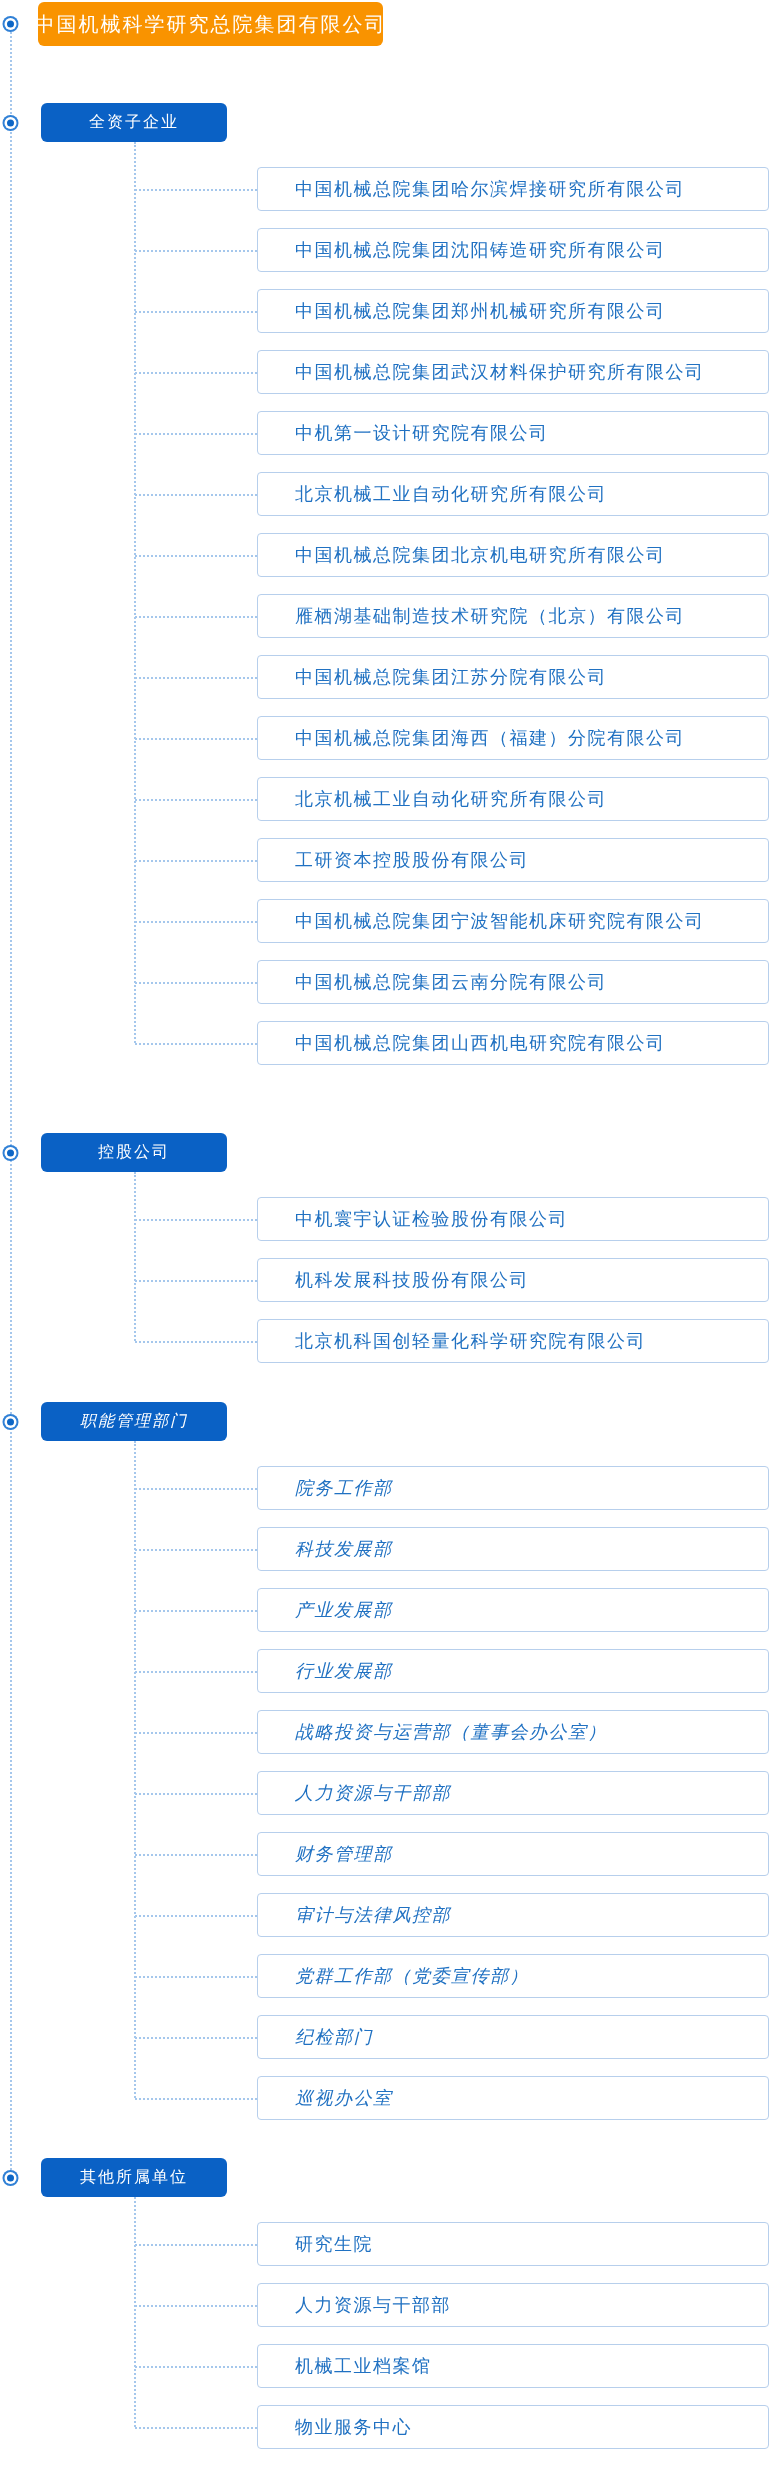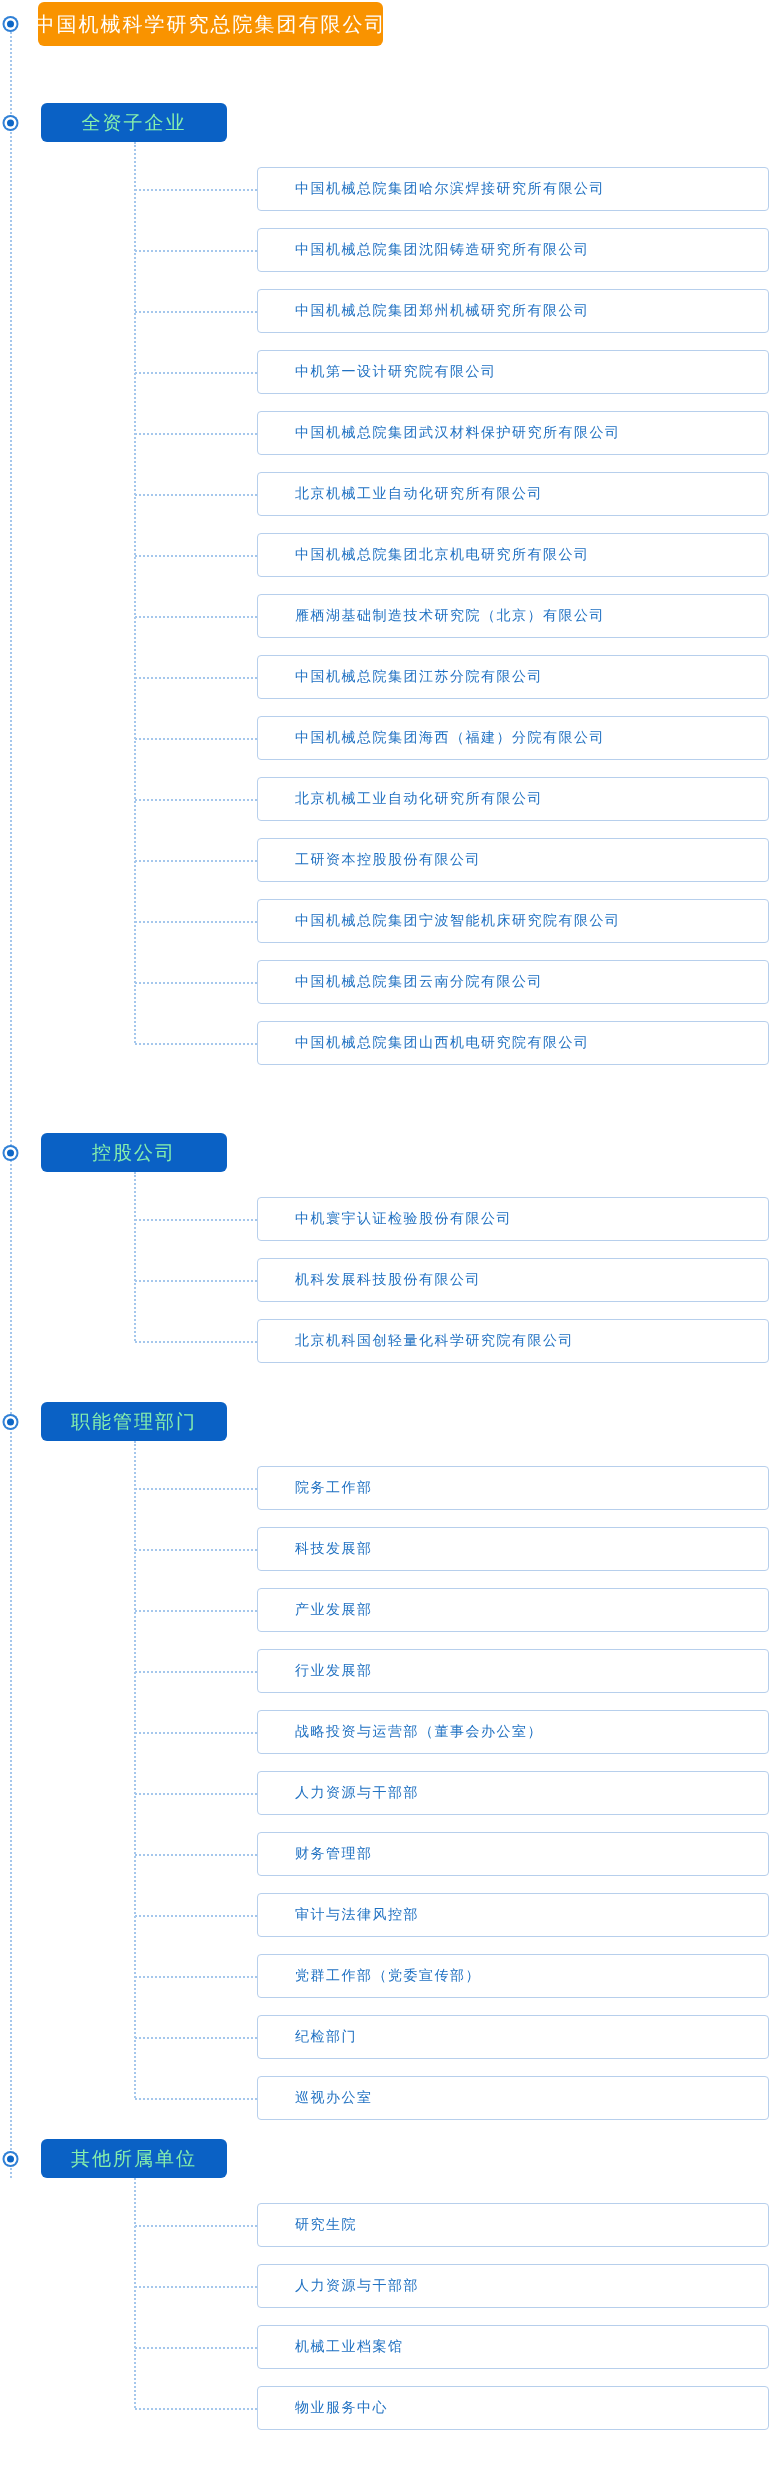--- a/index.html
+++ b/index.html
@@ -30,32 +30,32 @@
     border-radius:6px;
     display:flex;align-items:center;justify-content:center;
   }
   .root-row .bullet{left:-31px;}
   .root-row .label{
     color:#ffffff;font-size:20px;letter-spacing:2px;white-space:nowrap;
   }
   section.orgsec{position:relative;}
   #sections section:nth-child(1){margin-bottom:68px;}
   #sections section:nth-child(2){margin-bottom:39px;}
-  #sections section:nth-child(3){margin-bottom:19px;}
+  #sections section:nth-child(3){margin-bottom:38px;font-style:italic;}
   .header-row{
     position:relative;
     margin-left:41px;margin-bottom:25px;
     width:186px;height:39px;
     background:var(--blue,#0a61c5);
     border-radius:6px;
     display:flex;align-items:center;justify-content:center;
   }
   .header-row .bullet{left:-34px;}
   .header-row .label{
-    color:#86efac;font-size:19px;letter-spacing:2px;white-space:nowrap;
+    color:#ffffff;font-size:16px;letter-spacing:2px;white-space:nowrap;
   }
   ul.items{
     position:relative;
     list-style:none;margin:0 0 0 257px;padding:0;width:512px;
   }
   
   ul.items::before{
     content:"";position:absolute;left:-123px;top:-25px;bottom:22px;width:0;
     border-left:2px dotted var(--line,#a5c7ec);
   }
@@ -69,21 +69,21 @@
     padding-left:37px;box-sizing:border-box;
   }
   li.item:last-child{margin-bottom:0;}
   
   li.item::before{
     content:"";position:absolute;left:-123px;top:50%;width:122px;height:0;
     border-top:2px dotted var(--line,#a5c7ec);
   }
   li.item .label{
     color:var(--item-text,#2071c2);
-    font-size:14px;letter-spacing:1.5px;white-space:nowrap;
+    font-size:18px;letter-spacing:1.5px;white-space:nowrap;
   }
 </style>
 </head>
 <body>
 
 <div class="page">
 
   <div class="rail"></div>
 
   <div class="root-row">
@@ -104,25 +104,25 @@
 
   <li class="item">
     <span class="label">中国机械总院集团沈阳铸造研究所有限公司</span>
   </li>
 
   <li class="item">
     <span class="label">中国机械总院集团郑州机械研究所有限公司</span>
   </li>
 
   <li class="item">
+    <span class="label">中国机械总院集团武汉材料保护研究所有限公司</span>
+  </li>
+
+  <li class="item">
     <span class="label">中机第一设计研究院有限公司</span>
-  </li>
-
-  <li class="item">
-    <span class="label">中国机械总院集团武汉材料保护研究所有限公司</span>
   </li>
 
   <li class="item">
     <span class="label">北京机械工业自动化研究所有限公司</span>
   </li>
 
   <li class="item">
     <span class="label">中国机械总院集团北京机电研究所有限公司</span>
   </li>
 

